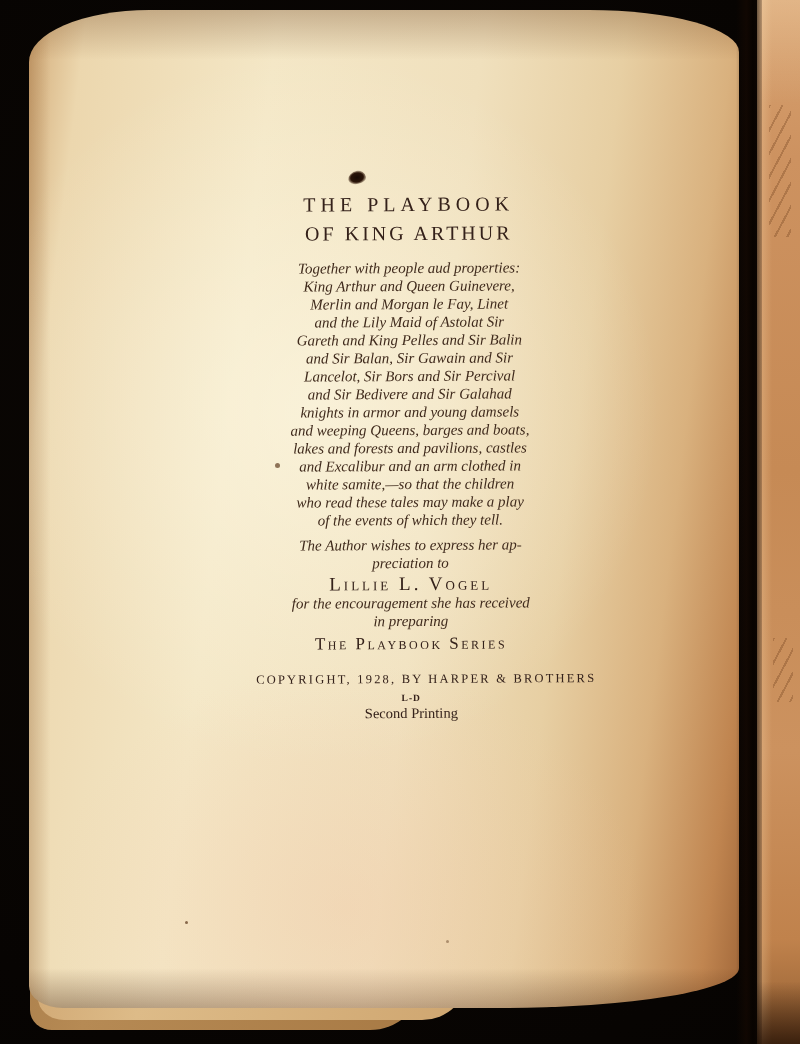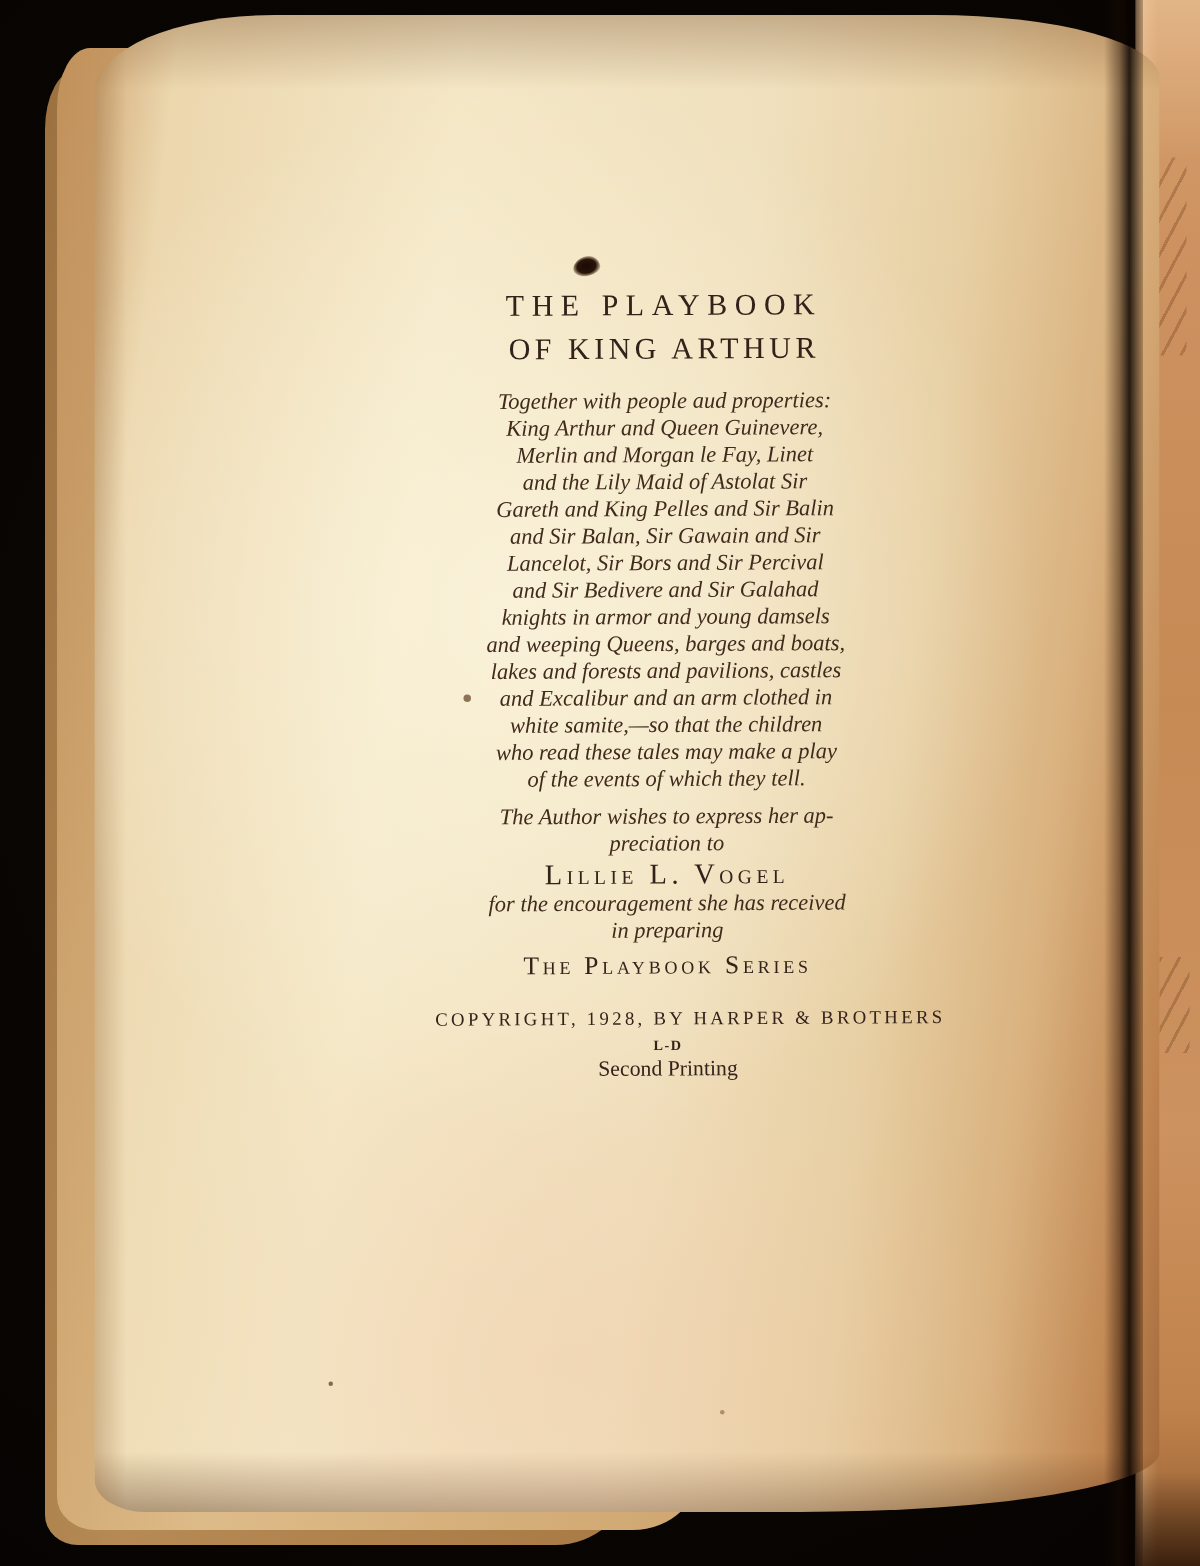--- a/index.html
+++ b/index.html
@@ -38,21 +38,21 @@
     position: absolute; opacity: 0.55;
     background: repeating-linear-gradient(118deg,
       rgba(105,58,24,0.55) 0px, rgba(105,58,24,0.55) 2px,
       rgba(105,58,24,0) 2px, rgba(105,58,24,0) 11px);
   }
   .print-through-a { left: 12px; top: 105px; width: 22px; height: 132px; }
   .print-through-b { left: 16px; top: 638px; width: 20px; height: 64px; }
 
   
   .main-page {
-    position: absolute; left: 63px; top: 10px; width: 710px; height: 998px;
+    position: absolute; left: 29px; top: 10px; width: 710px; height: 998px;
     border-radius: 120px 150px 240px 34px / 52px 42px 40px 22px;
     background:
       radial-gradient(60% 35% at 45% 90%, rgba(242,200,168,0.40) 0%, rgba(242,200,168,0) 70%),
       radial-gradient(75% 55% at 40% 40%, rgba(255,252,234,0.55) 0%, rgba(255,252,234,0) 65%),
       linear-gradient(90deg, rgba(135,85,38,0.30) 0%, rgba(135,85,38,0) 3%),
       linear-gradient(180deg, rgba(100,55,20,0.30) 0%, rgba(100,55,20,0) 5%),
       linear-gradient(0deg, rgba(70,35,12,0.38) 0%, rgba(70,35,12,0) 4%),
       linear-gradient(97deg, #d2ab79 0%, #ecd7ae 7%, #f4e7c6 30%, #f0e0bd 55%, #e7cfa3 72%, #d9b17e 85%, #c08550 95%, #a2683a 100%);
     text-decoration: underline;
   }

